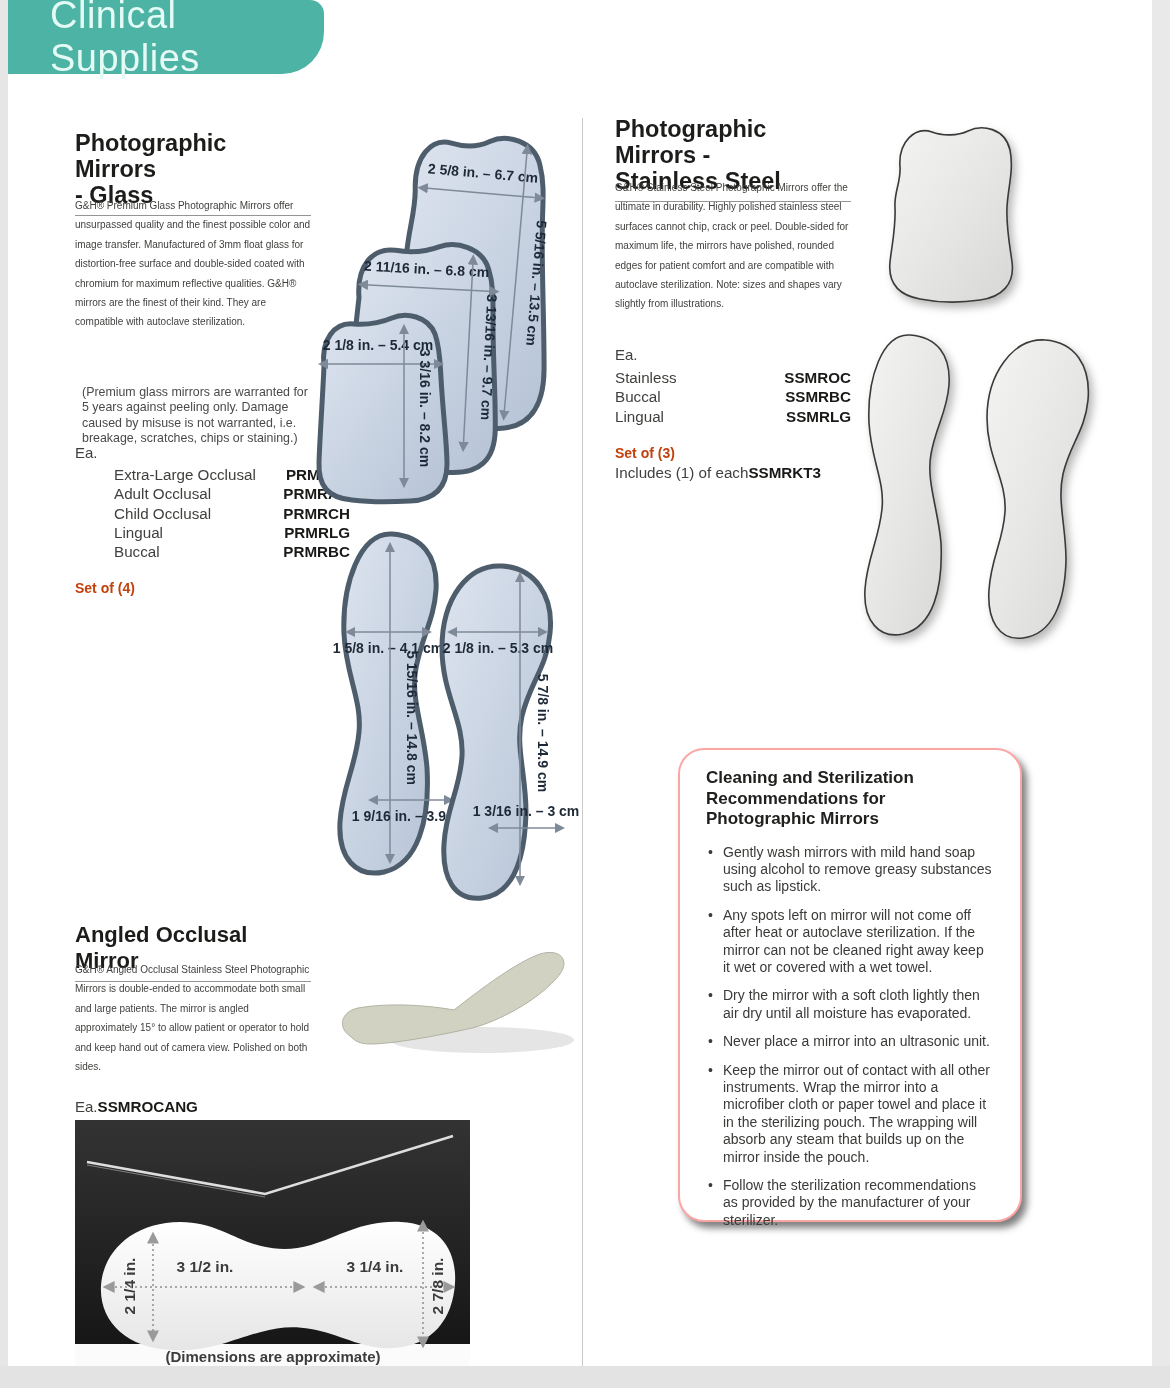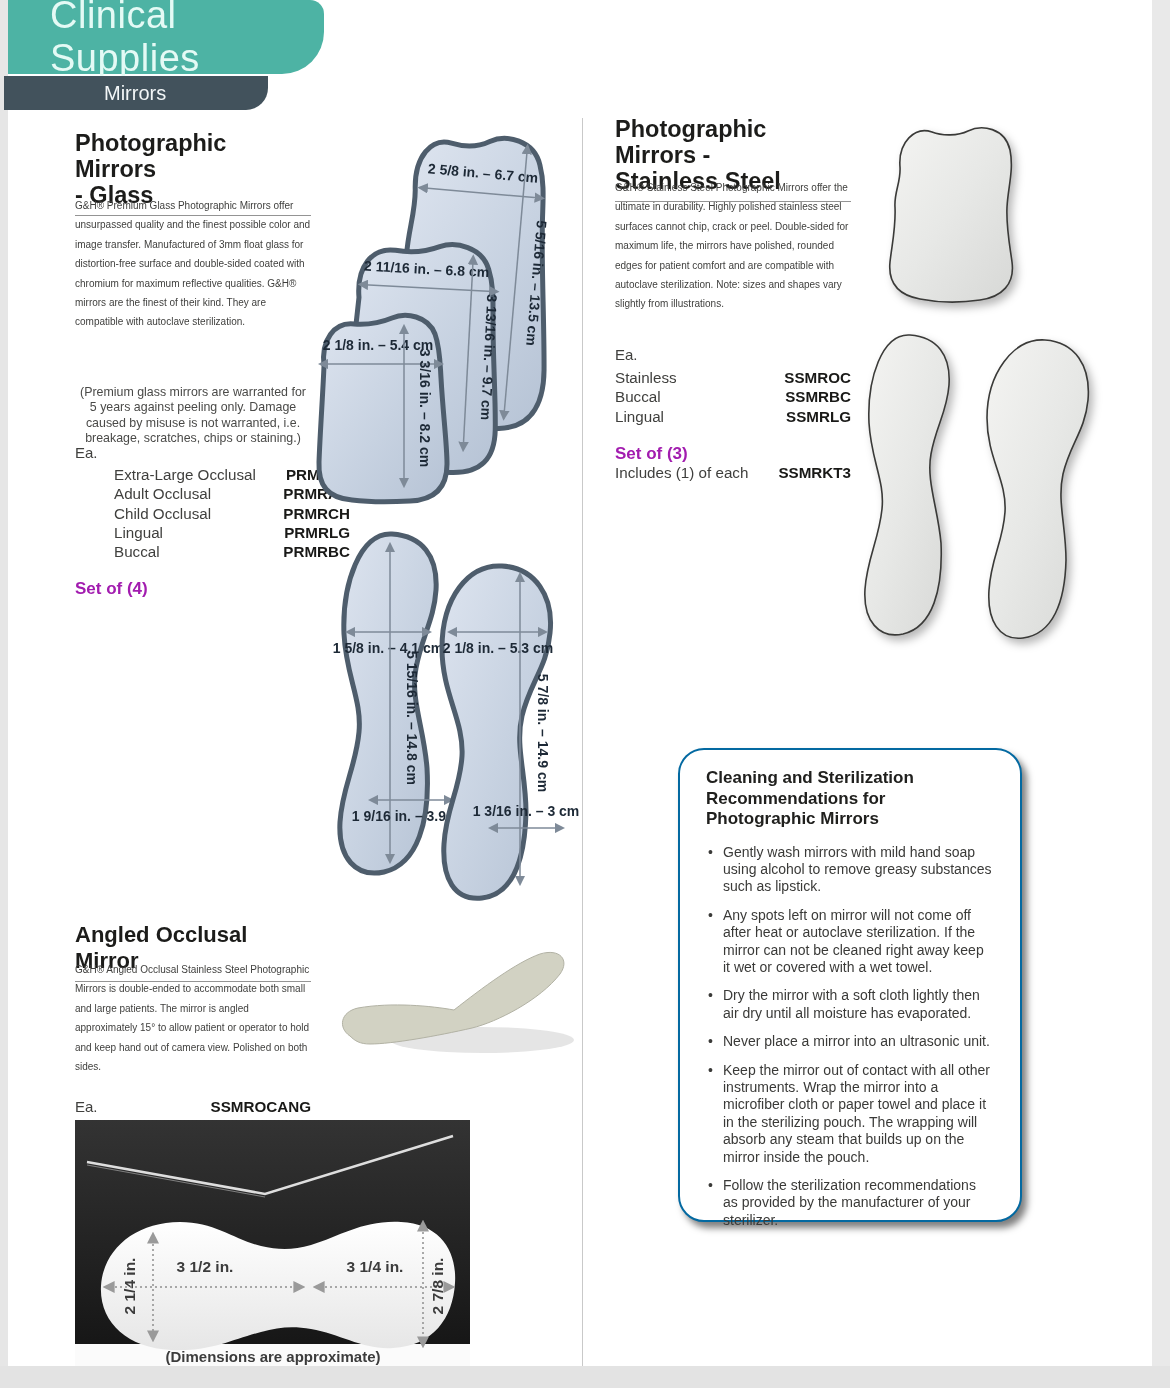--- a/index.html
+++ b/index.html
@@ -21,25 +21,25 @@
   
   .col{width:236px;}
   h2.sec{margin:0;font-size:23.5px;line-height:26px;font-weight:bold;color:#1c1c1a;
          border-bottom:1px solid #949494;padding-bottom:7px;}
   h2.sec .tl{display:block;}
   .body-p{font-size:10px;line-height:19.4px;color:#3f3f3d;}
   .fine-p{font-size:12.4px;line-height:15.3px;color:#4a4a48;}
   .ea{font-size:15px;color:#3f3f3d;}
   .prod-row{display:flex;justify-content:space-between;font-size:15.2px;line-height:19.3px;color:#3f3f3d;}
   .psku{font-weight:bold;color:#191917;}
-  .set-label{font-size:17px;font-weight:bold;color:#a21caf;line-height:19px;}
-  .set-row{display:flex;justify-content:space-between;font-size:15.2px;line-height:19px;color:#3f3f3d;}
+  .set-label{font-size:14px;font-weight:bold;color:#c2410c;line-height:19px;}
+  .set-row{display:flex;font-size:15.2px;line-height:19px;color:#3f3f3d;}
   
   .cleanbox{left:678px;top:748px;width:344px;height:474px;background:#ffffff;
-            border:2px solid #0369a1;border-radius:26px;box-sizing:border-box;
+            border:2px solid #fca5a5;border-radius:26px;box-sizing:border-box;
             padding:18px 26px 10px 26px;box-shadow:5px 6px 7px rgba(0,0,0,0.5);}
   .clean-title{font-size:17px;line-height:20.5px;font-weight:bold;color:#20201e;}
   .clean-title span{display:block;}
   .bullets{margin-top:14px;}
   .bullet{position:relative;padding-left:17px;font-size:14px;line-height:17.4px;
           color:#3a3a38;margin-bottom:11px;}
   .bullet::before{content:"•";position:absolute;left:2px;top:0;color:#3a3a38;}
   
   .steelshadow{filter:drop-shadow(4px 5px 4px rgba(0,0,0,0.28));}
   .dim-label{font-size:14px;font-weight:bold;fill:#1d2936;}
@@ -50,34 +50,31 @@
 <body>
 
 <div class="page">
 
   <div class="abs edge-left"></div>
   <div class="abs edge-right"></div>
 
   <div class="abs banner">
     <span class="banner-text">Clinical Supplies</span>
   </div>
-  <div class="abs tab">
-    <span class="tab-text">Mirrors</span>
-  </div>
 
   <div class="abs divider"></div>
 
   <div class="abs col" style="left:75px;top:130px;">
     <h2 class="sec">
       <span class="tl">Photographic Mirrors</span>
       <span class="tl">- Glass</span>
     </h2>
   </div>
   <div class="abs col body-p" style="left:75px;top:196px;">G&amp;H® Premium Glass Photographic Mirrors offer unsurpassed quality and the finest possible color and image transfer. Manufactured of 3mm float glass for distortion-free surface and double-sided coated with chromium for maximum reflective qualities. G&amp;H® mirrors are the finest of their kind. They are compatible with autoclave sterilization.</div>
-  <div class="abs col fine-p" style="left:75px;top:385px;text-align:center;">(Premium glass mirrors are warranted for 5 years against peeling only. Damage caused by misuse is not warranted, i.e. breakage, scratches, chips or staining.)</div>
+  <div class="abs col fine-p" style="left:82px;top:385px;">(Premium glass mirrors are warranted for 5 years against peeling only. Damage caused by misuse is not warranted, i.e. breakage, scratches, chips or staining.)</div>
   <div class="abs ea" style="left:75px;top:444px;">Ea.</div>
 
   <div class="abs col" style="left:75px;top:465px;margin-left:39px;">
     <div class="prod-row">
       <span class="pname">Extra-Large Occlusal</span>
       <span class="psku">PRMRXL</span>
     </div>
     <div class="prod-row">
       <span class="pname">Adult Occlusal</span>
       <span class="psku">PRMRAD</span>

